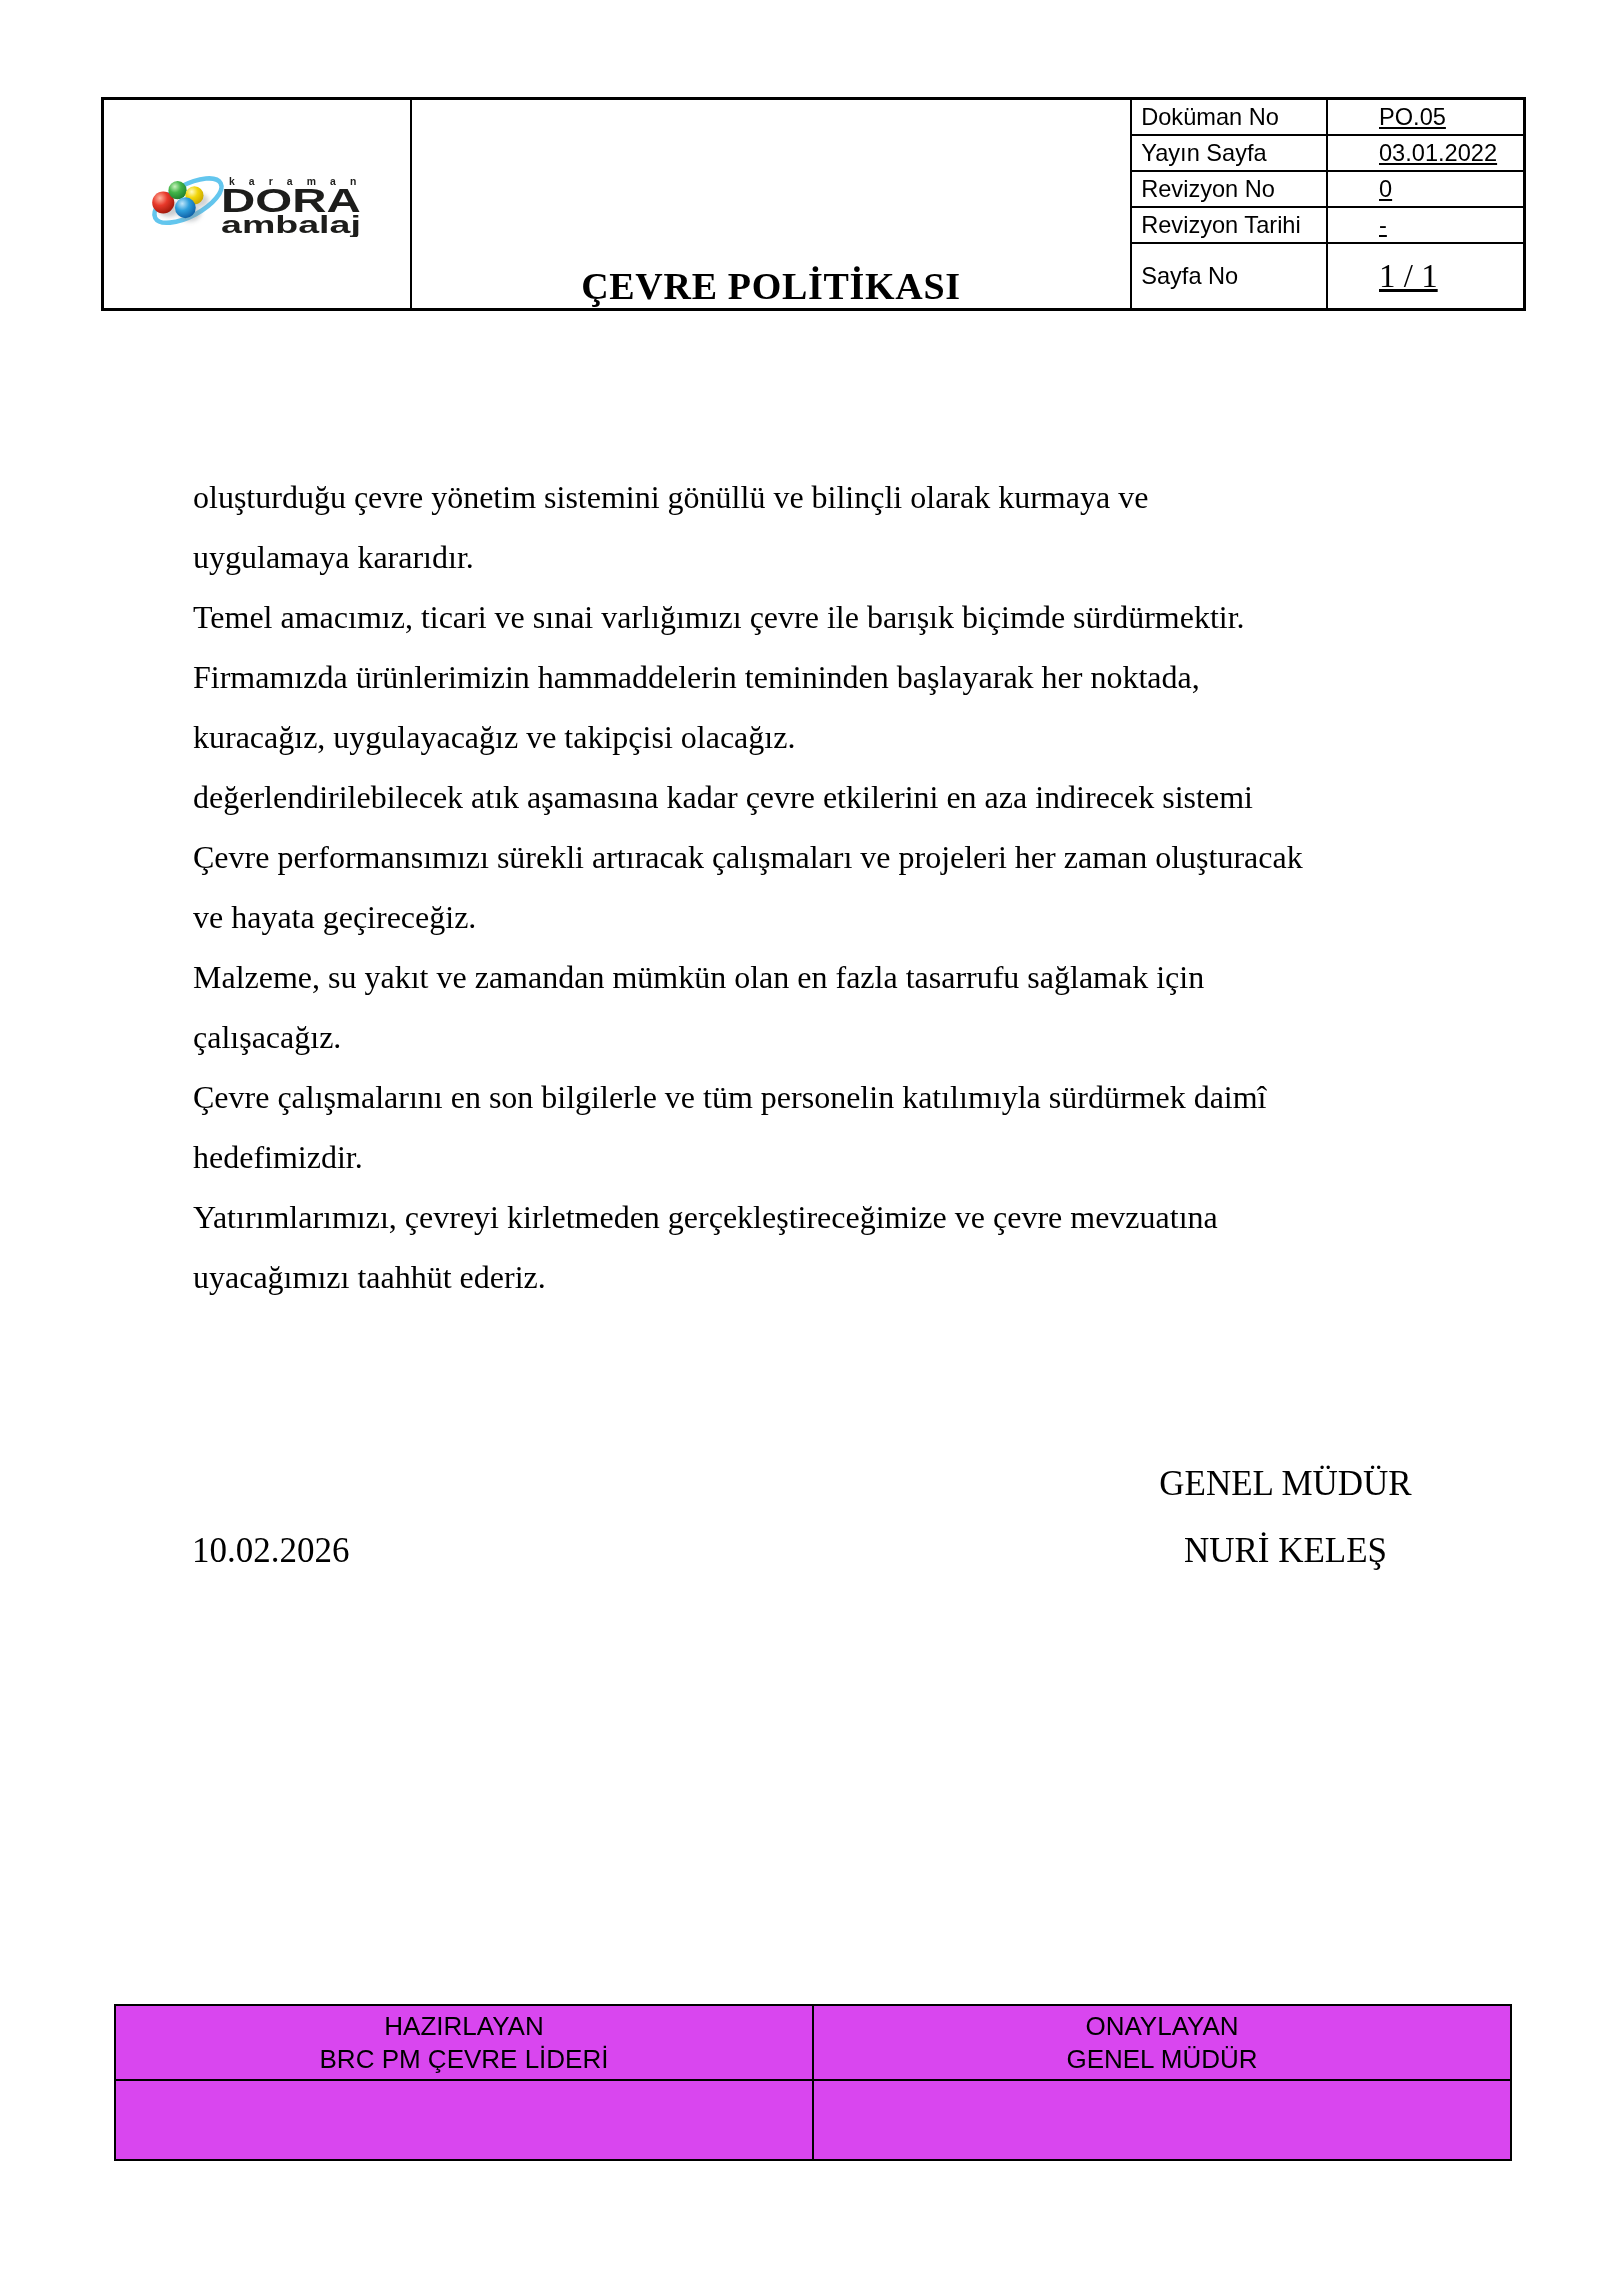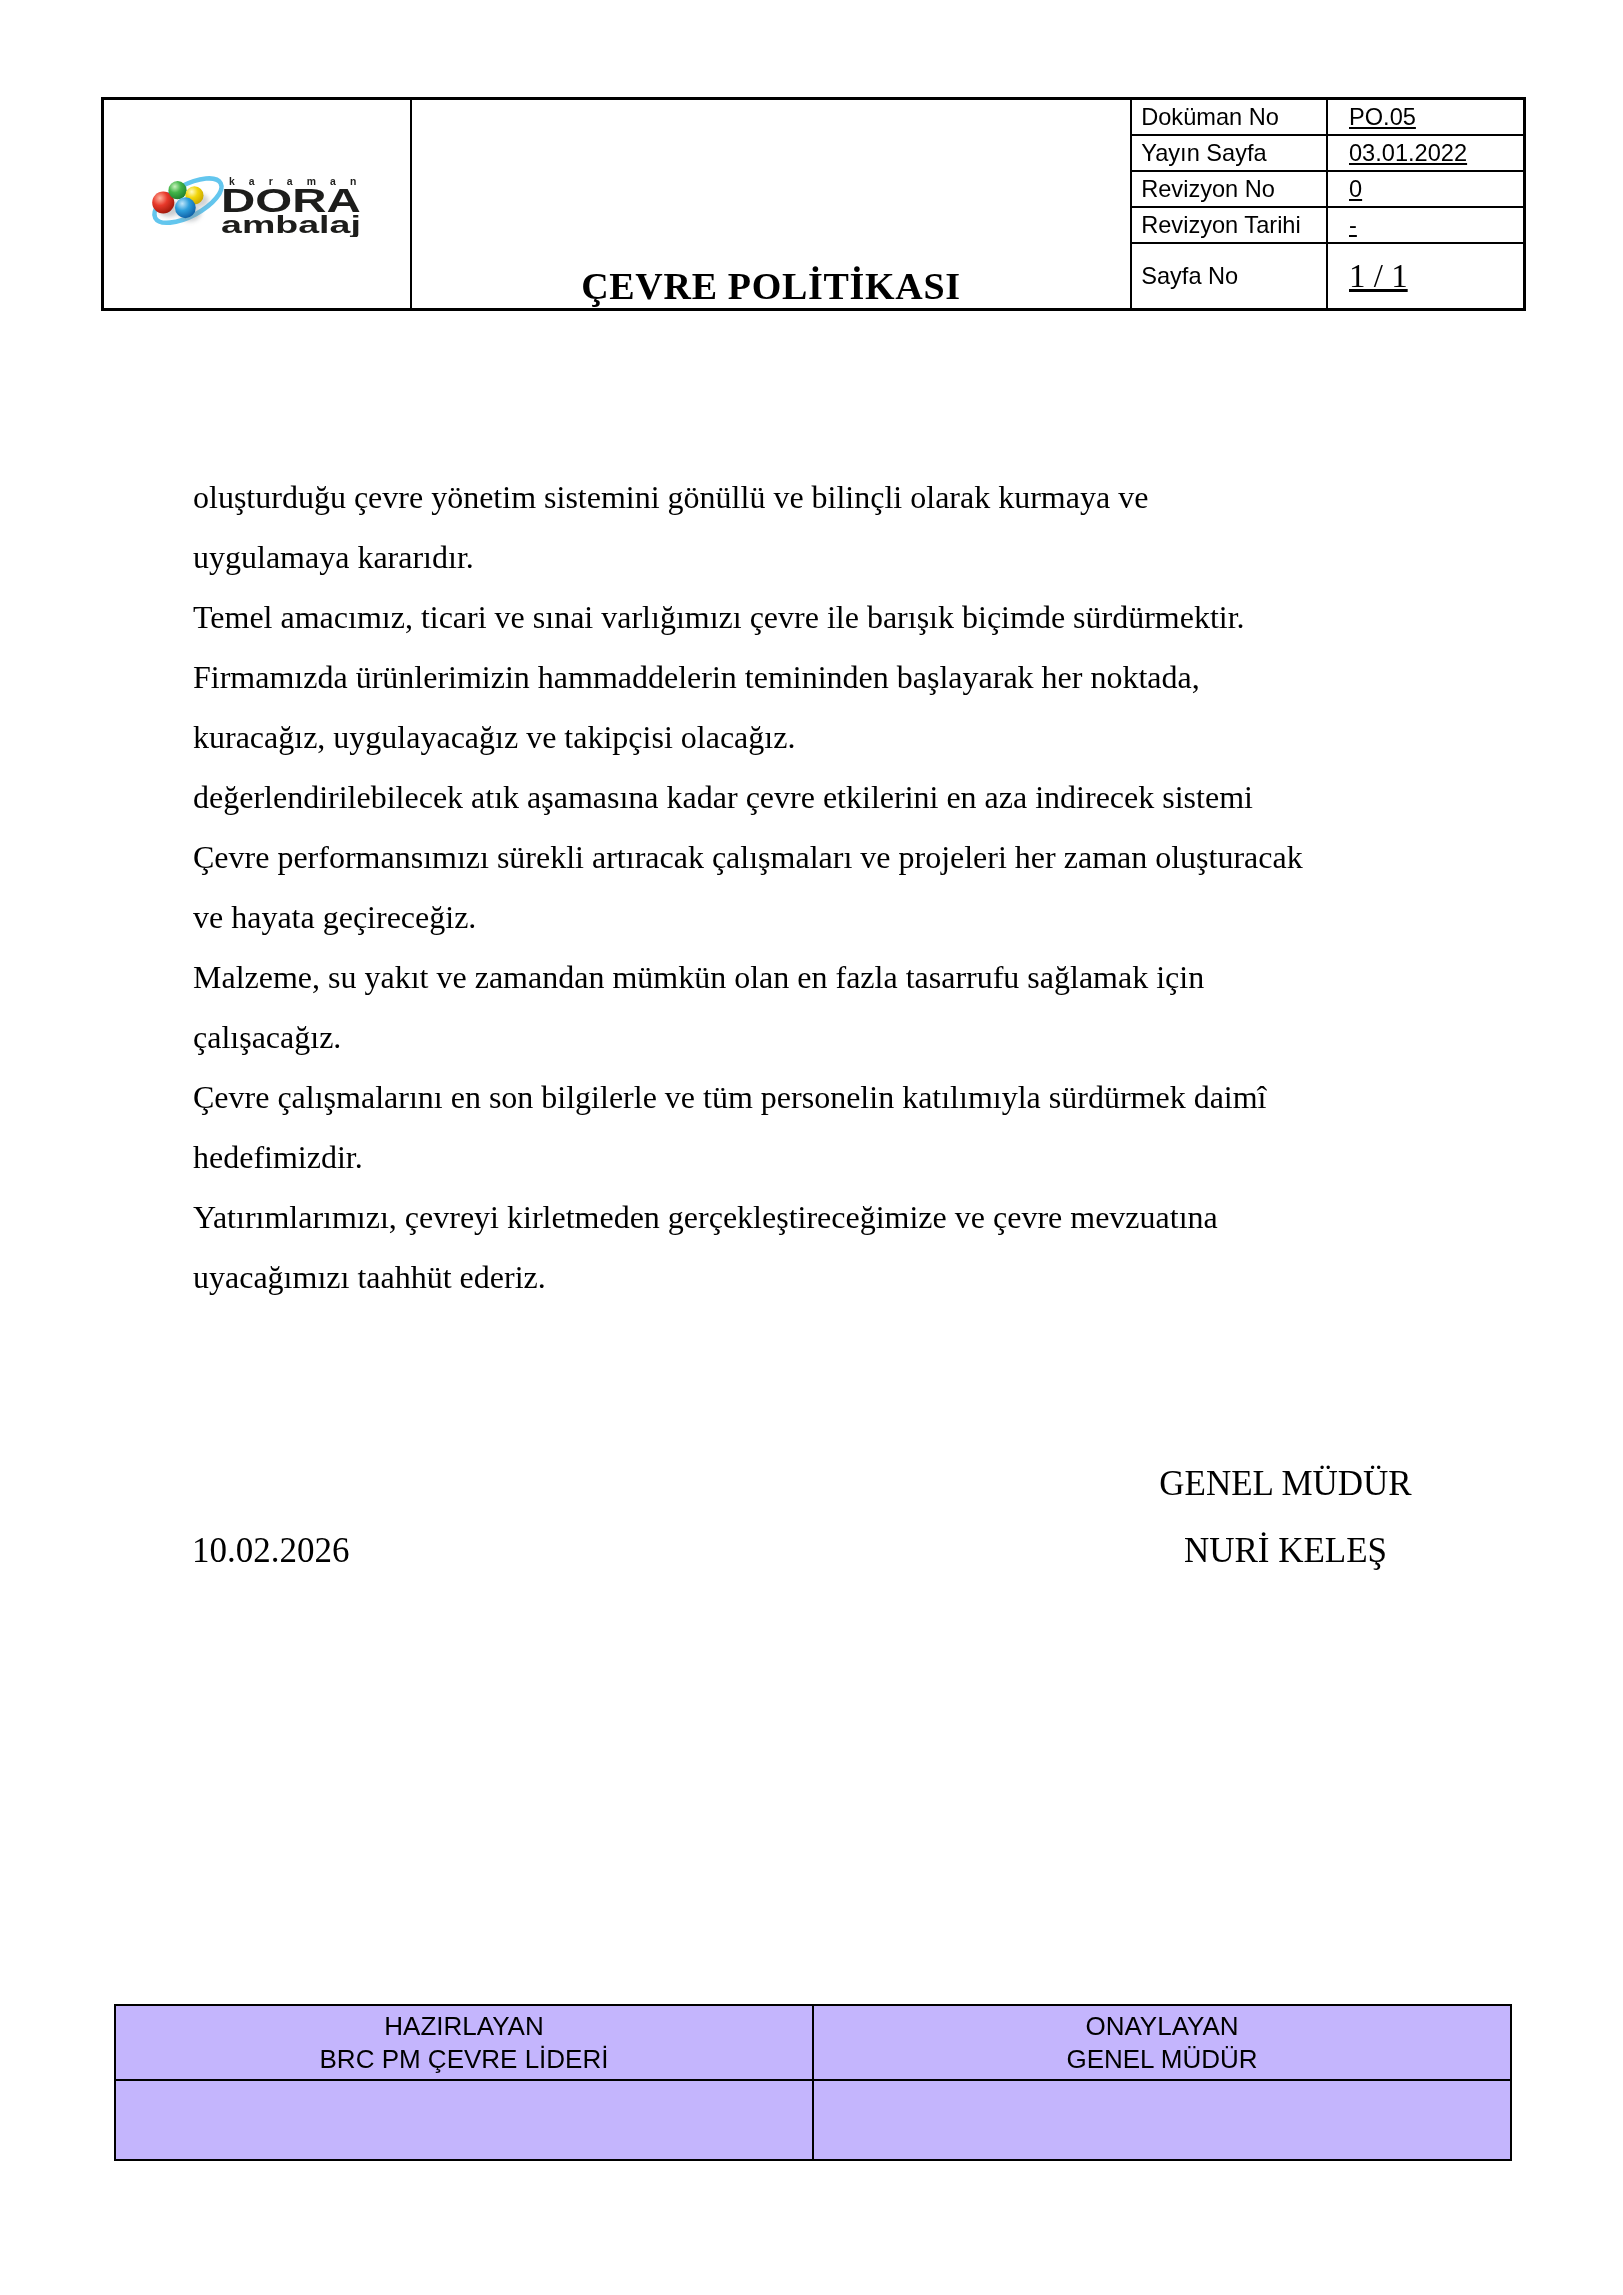--- a/index.html
+++ b/index.html
@@ -51,20 +51,21 @@
     display:flex;
     flex-direction:column;
     font-family:"Liberation Sans", sans-serif;
     font-size:23.6px;
   }
   .meta-row{
     display:flex;
     height:36px;
     box-sizing:border-box;
     border-bottom:2.6px solid #000;
+    gap:30px;
   }
   .meta-row.last{
     flex:1;
     border-bottom:none;
     border-radius:27px;
   }
   .meta-label{
     width:196px;
     box-sizing:border-box;
     border-right:2.6px solid #000;
@@ -121,21 +122,21 @@
 
   
   .footer-table{
     position:absolute;
     left:114px; top:2004px;
     width:1398px; height:157px;
     border:2.6px solid #000;
     box-sizing:border-box;
     display:flex;
     font-family:"Liberation Sans", sans-serif;
-    background:#c4b5fd;
+    background:#d946ef;
   }
   .f-col{
     flex:1;
     display:flex;
     flex-direction:column;
   }
   .f-col.left{
     box-sizing:border-box;
     border-right:2px solid #000;
   }

